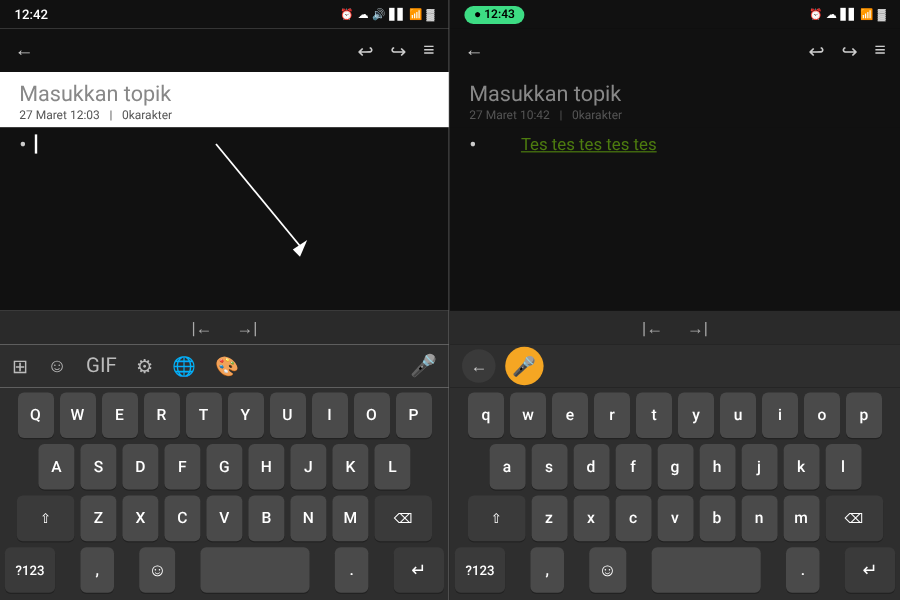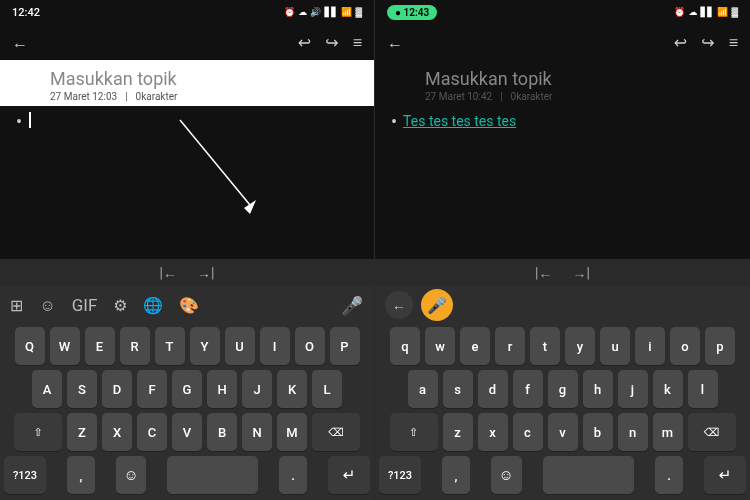--- a/index.html
+++ b/index.html
@@ -69,21 +69,20 @@
 
     .icon-btn {
       color: #ccc;
       font-size: 16px;
       cursor: pointer;
     }
 
     
     .note-header {
       padding: 8px 16px 4px;
-      margin-left: 34px;
     }
 
     .note-title {
       color: #888;
       font-size: 18px;
       font-weight: 400;
     }
 
     .note-meta {
       color: #555;
@@ -257,22 +256,23 @@
       border-radius: 10px;
       padding: 2px 8px;
       font-size: 10px;
       color: #000;
       font-weight: 600;
     }
 
     
     .underlined-text {
       text-decoration: underline;
-      color: #14b8a6;
+      color: #4d7c0f;
       font-size: 14px;
+      margin-left: 31px;
     }
 
     
     .voice-keyboard-toolbar {
       height: 36px;
       background: #2e2e2e;
       display: flex;
       align-items: center;
       padding: 0 10px;
       gap: 8px;

